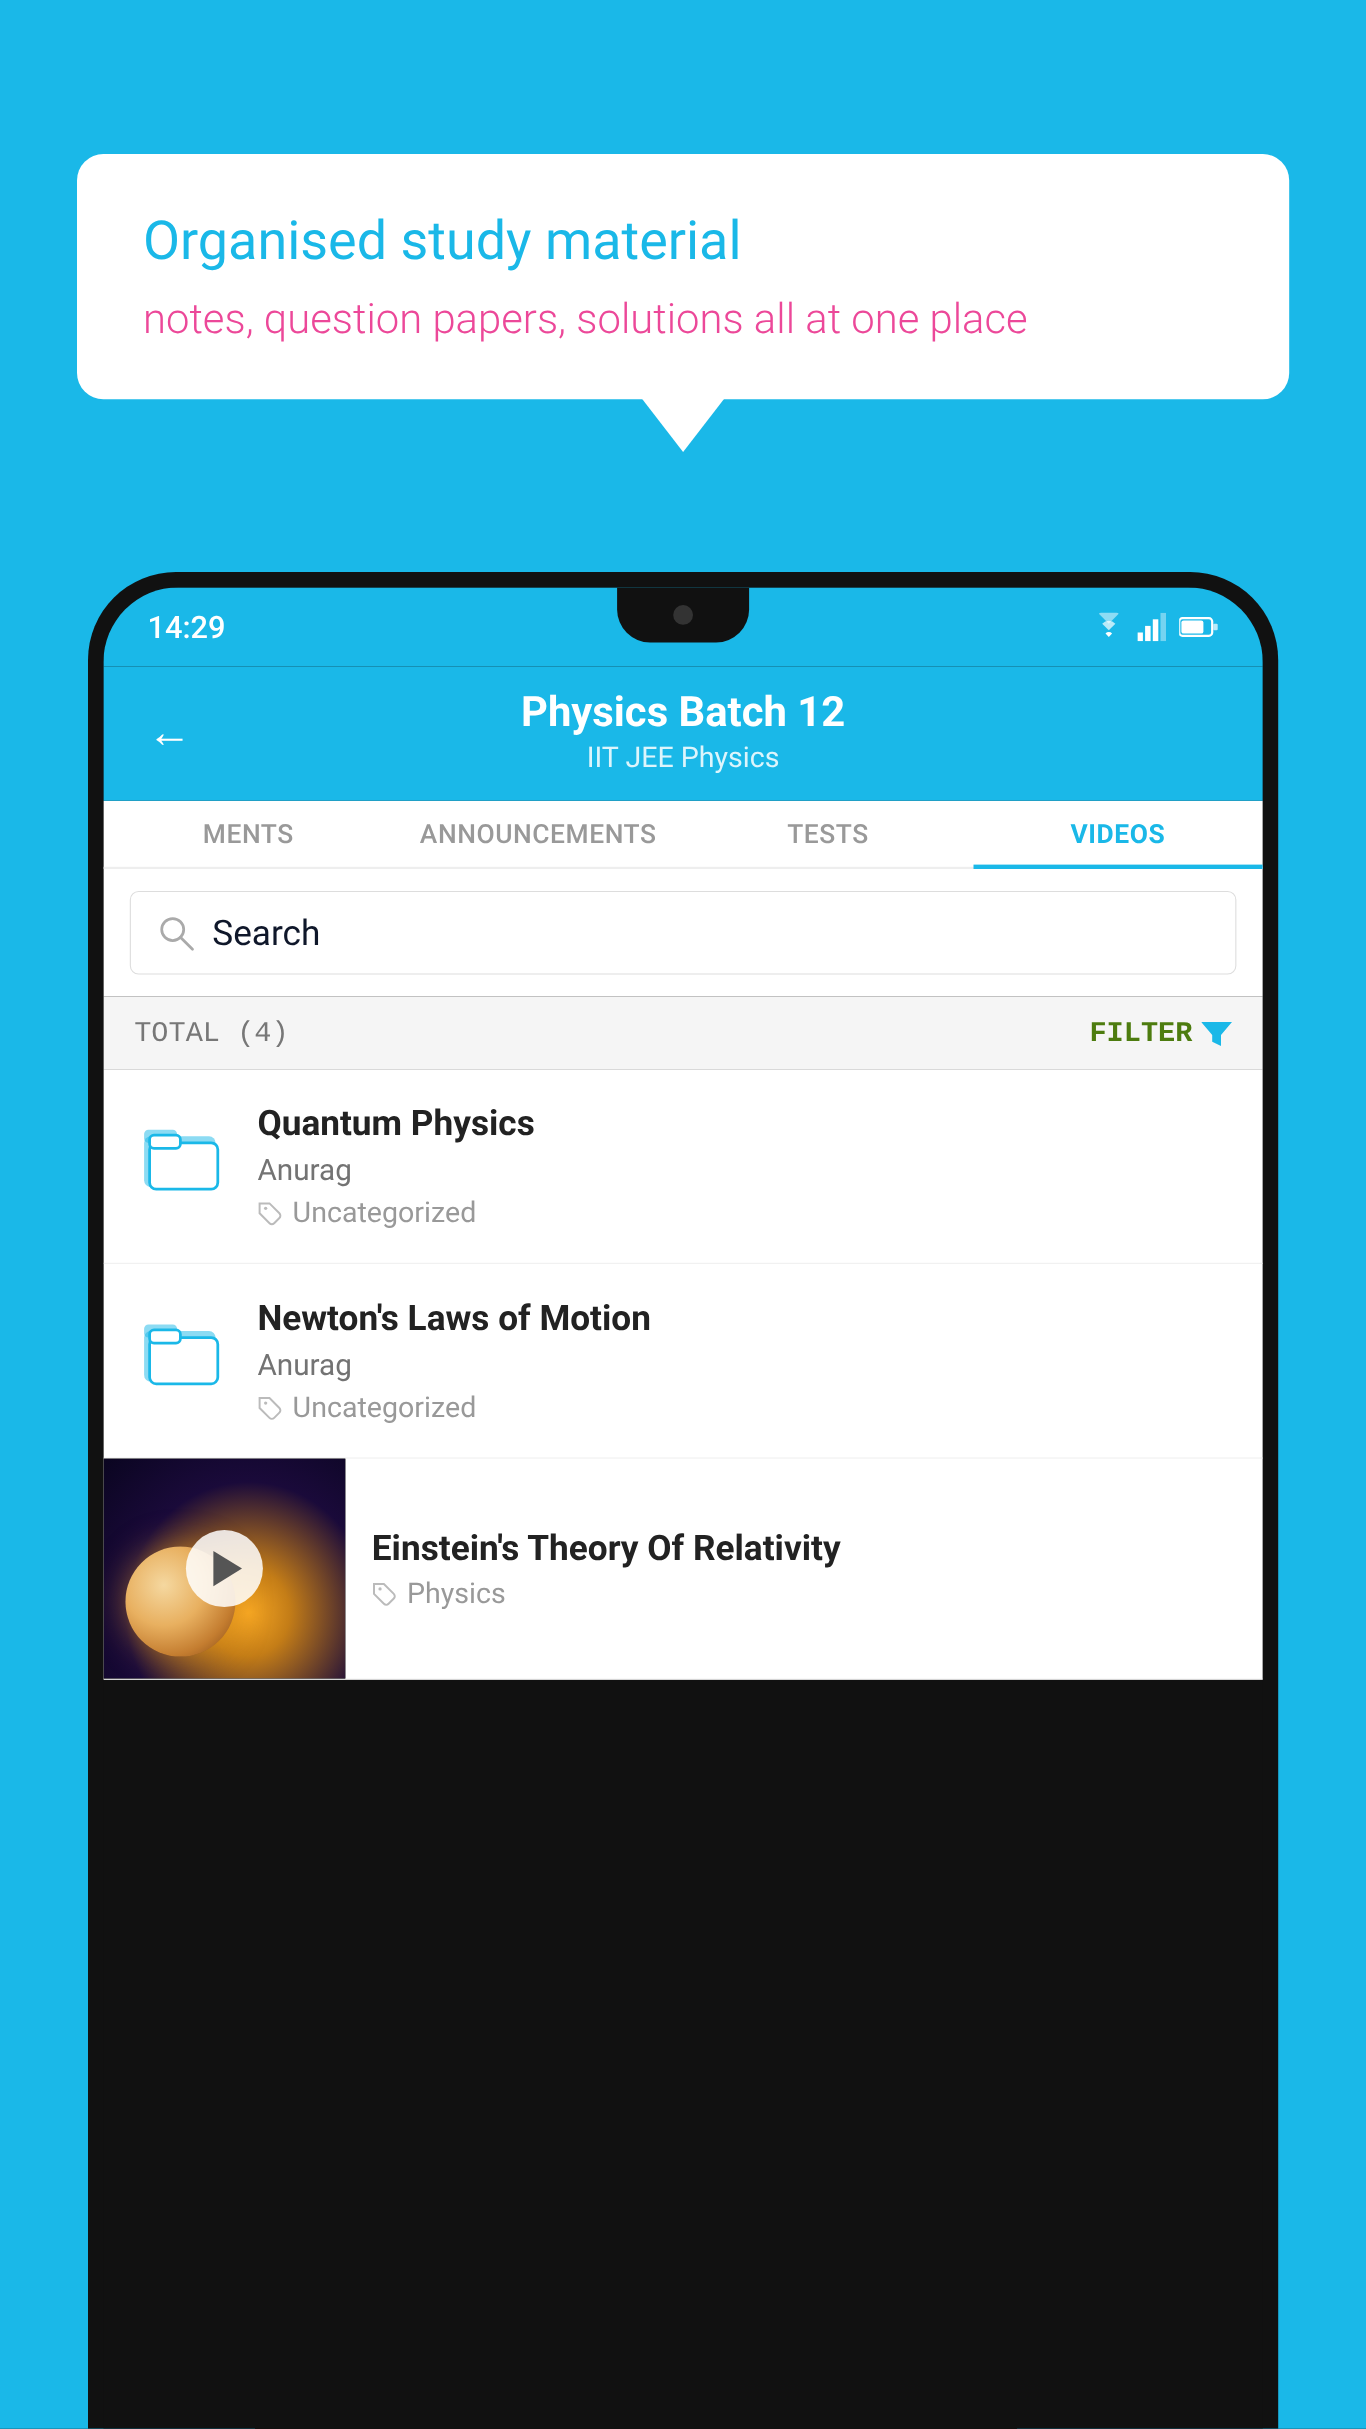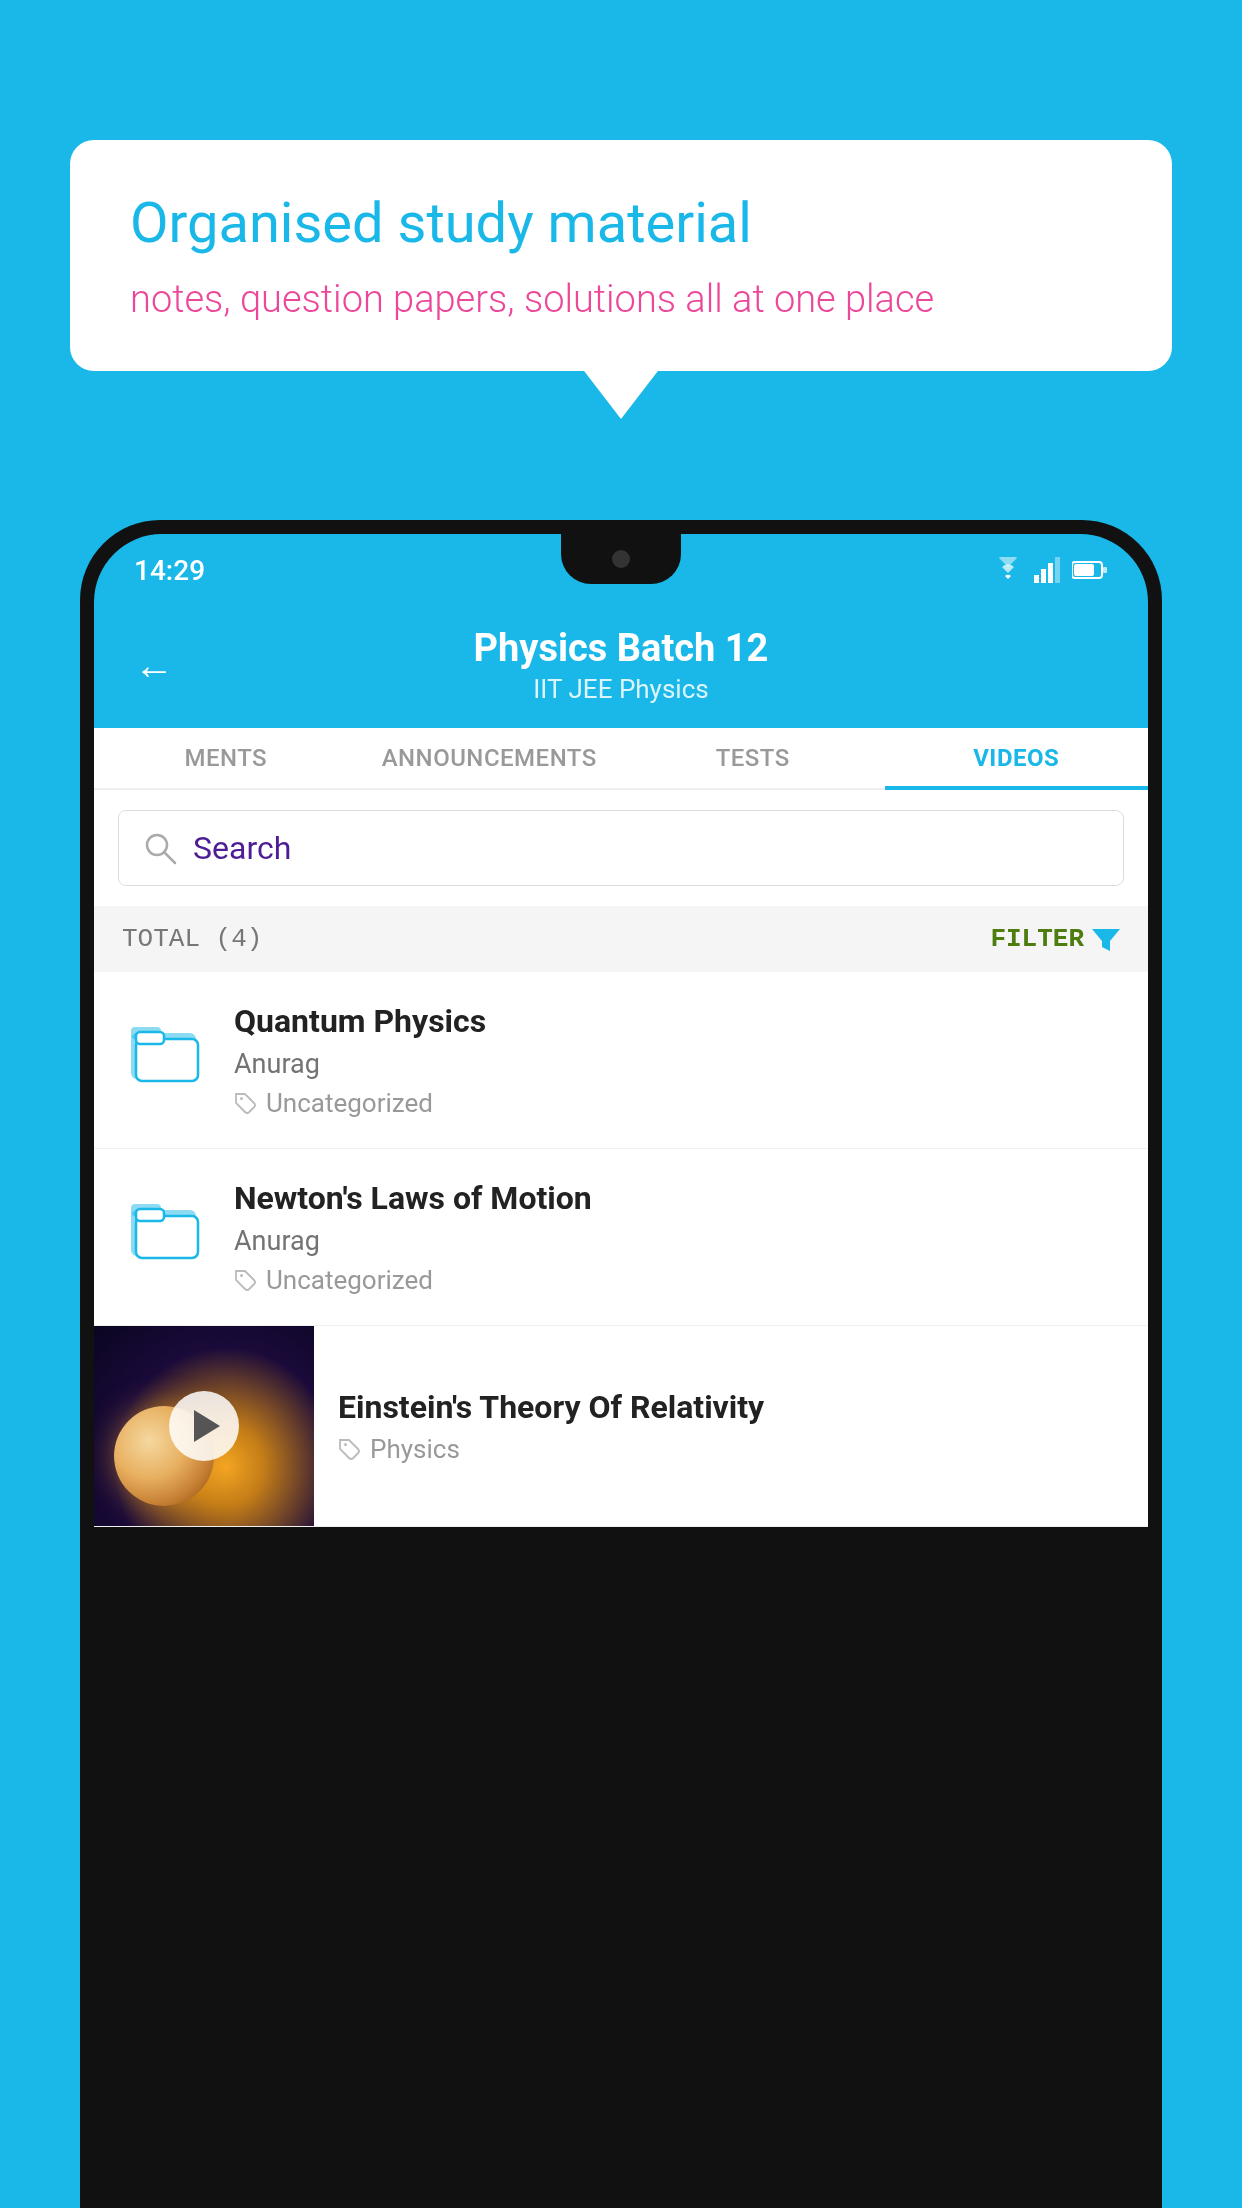--- a/index.html
+++ b/index.html
@@ -36,21 +36,21 @@
       transform: translateX(-50%);
       width: 0;
       height: 0;
       border-left: 40px solid transparent;
       border-right: 40px solid transparent;
       border-top: 52px solid white;
     }
 
     .speech-bubble-title {
       color: #1ab8e8;
-      font-size: 56px;
+      font-size: 49px;
       font-weight: 400;
       line-height: 1.2;
       margin-bottom: 20px;
     }
 
     .speech-bubble-subtitle {
       color: #ec4899;
       font-size: 38px;
       font-weight: 300;
     }
@@ -199,21 +199,21 @@
       background: white;
       border: 1.5px solid #ddd;
       border-radius: 8px;
       display: flex;
       align-items: center;
       padding: 18px 24px;
       gap: 16px;
     }
 
     .search-placeholder {
-      color: #4c1d95;
+      color: #0f172a;
       font-size: 32px;
     }
 
     
     .filter-bar {
       background: #f5f5f5;
       display: flex;
       align-items: center;
       justify-content: space-between;
       padding: 18px 28px;

